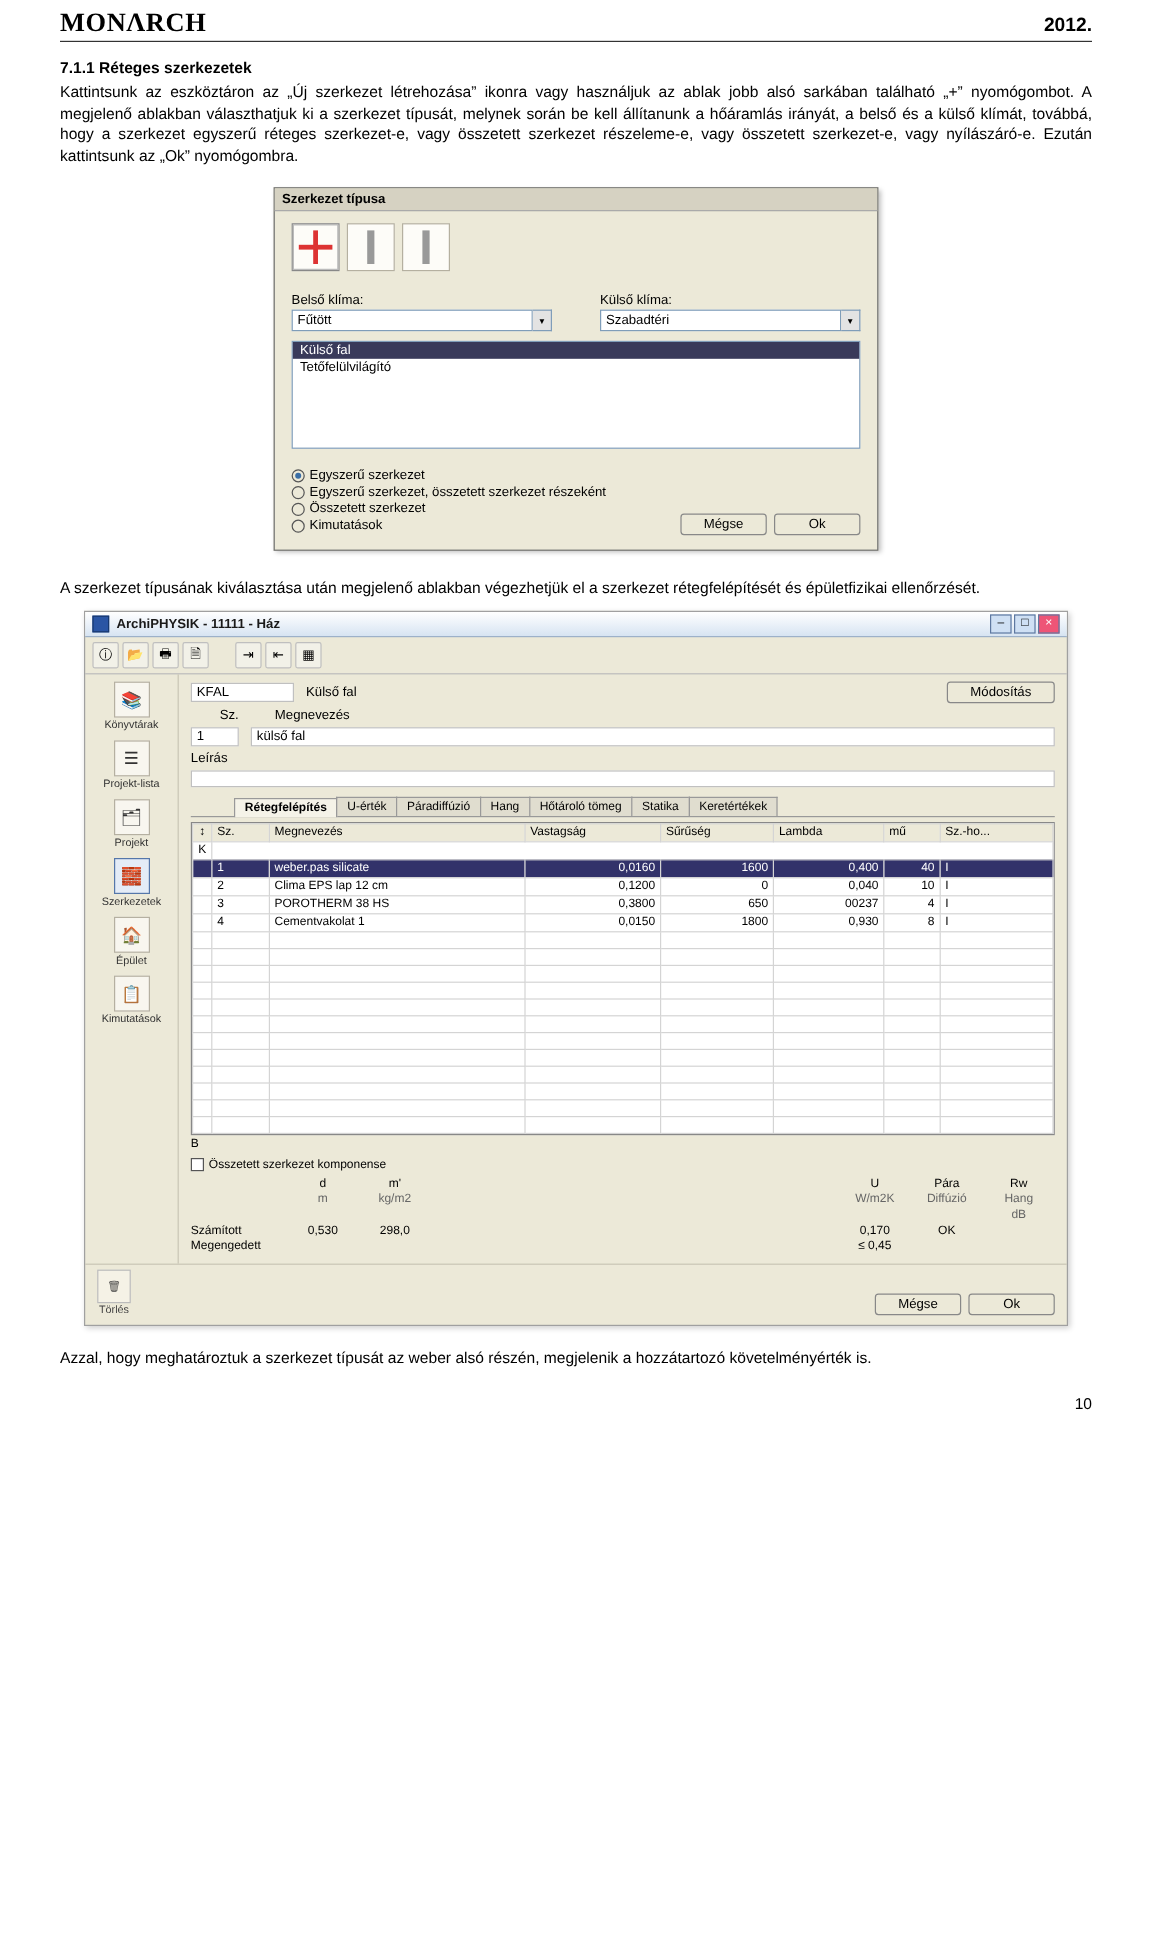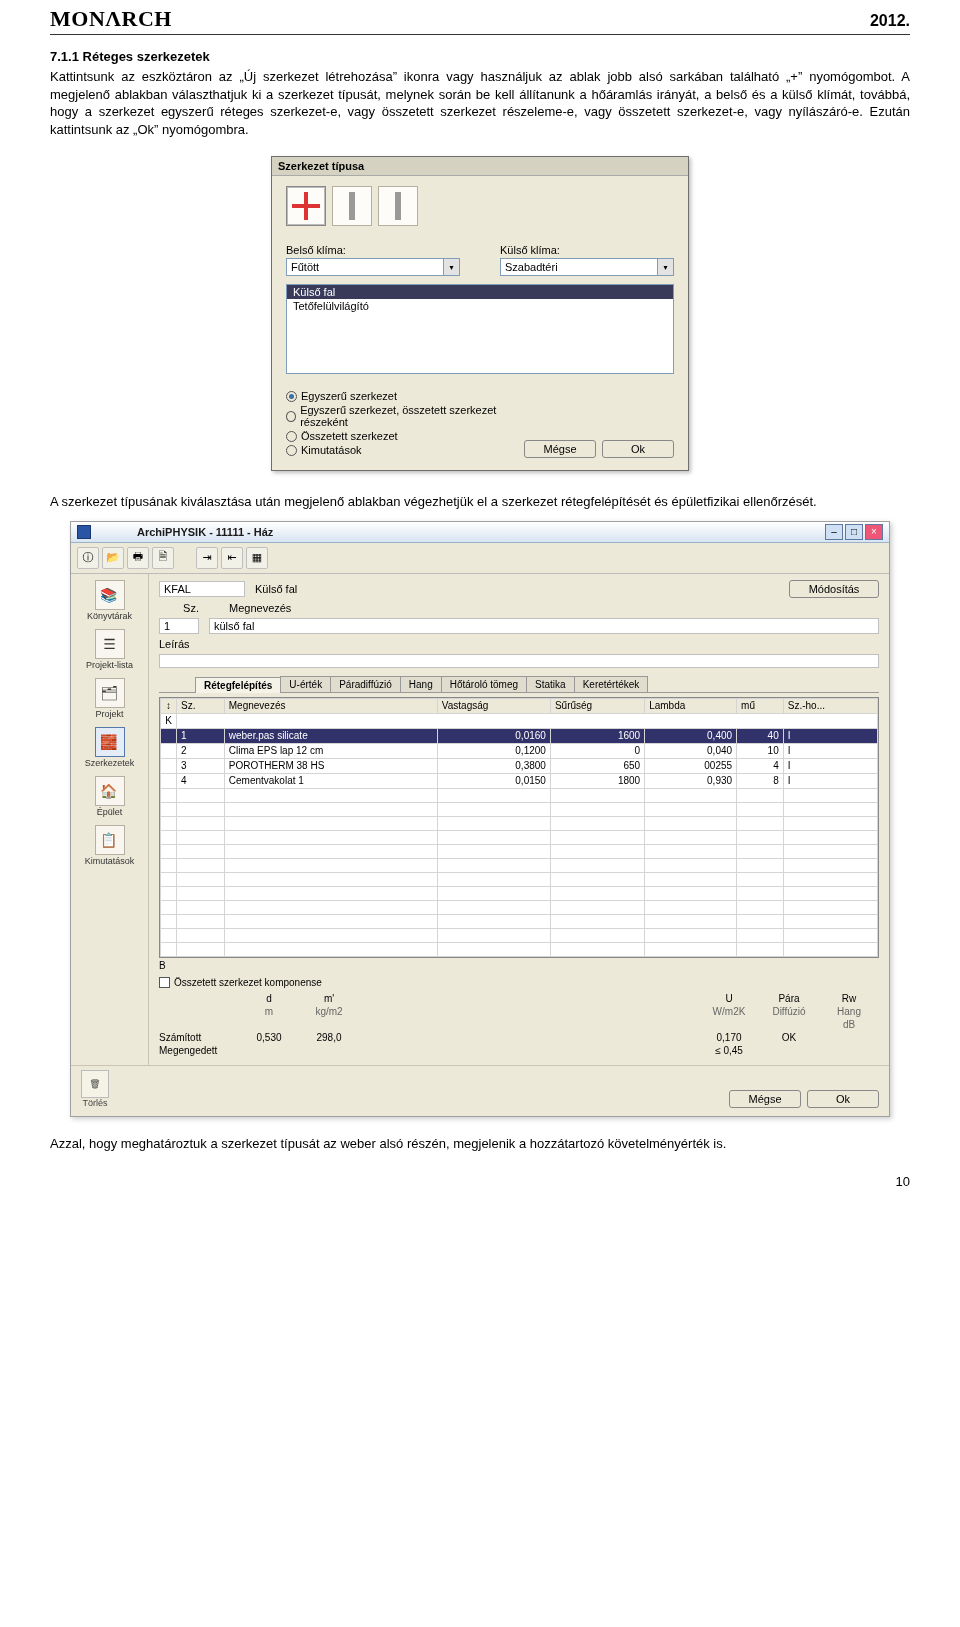--- a/index.html
+++ b/index.html
@@ -5,21 +5,21 @@
   * { box-sizing: border-box; margin: 0; padding: 0; }
   body { font-family: Arial, sans-serif; font-size: 13px; background: #fff; width: 960px; margin: 0 auto; padding: 0 50px 20px; color: #000; }
   .hdr { display: flex; justify-content: space-between; align-items: baseline; border-bottom: 1px solid #333; padding: 6px 0 2px; }
   .logo { font-size: 22px; font-weight: bold; letter-spacing: 0.5px; font-family: 'Times New Roman', serif; }
   .year { font-size: 16px; font-weight: bold; }
   .section-title { font-weight: bold; margin: 14px 0 4px; }
   p { text-align: justify; line-height: 1.35; margin: 4px 0; }
   .screenshot-center { display:flex; justify-content:center; margin: 18px 0 22px; }
 
   
-  .dlg1 { width: 418px; background:#ece9d8; border:1px solid #6f6f6f; box-shadow: 2px 2px 4px rgba(0,0,0,.25); font-size:11px; }
+  .dlg1 { width: 504px; background:#ece9d8; border:1px solid #6f6f6f; box-shadow: 2px 2px 4px rgba(0,0,0,.25); font-size:11px; }
   .dlg1 .titlebar { background:#d6d2c2; padding:3px 6px; font-weight:bold; border-bottom:1px solid #aaa; }
   .dlg1 .body { padding:10px 14px 12px; }
   .dlg1 .iconrow { display:flex; gap:6px; margin-bottom:18px; }
   .dlg1 .icon { width:40px; height:40px; border:1px solid #b5b0a0; background:#fdfcf8; display:flex; align-items:center; justify-content:center; }
   .dlg1 .icon.sel { border: 1px solid #888; box-shadow: inset 0 0 0 1px #bbb; }
   .dlg1 .dropdown-pair { display:flex; gap:40px; margin-bottom:8px;}
   .dlg1 .dp { flex:1; }
   .dlg1 .dp label { display:block; margin-bottom:2px; }
   .dlg1 .combo { display:flex; }
   .dlg1 .combo input { flex:1; border:1px solid #7f9db9; background:#fff; font-size:11px; padding:1px 4px; height:18px; }
@@ -31,21 +31,21 @@
   .dlg1 .radios .r { display:flex; align-items:center; gap:4px; margin:2px 0; }
   .dlg1 .radios .r .dot { width:11px; height:11px; border:1px solid #555; border-radius:50%; display:inline-block; position:relative; }
   .dlg1 .radios .r.checked .dot::after { content:""; position:absolute; inset:2px; background:#3b6ea5; border-radius:50%; }
   .dlg1 .btnrow { display:flex; justify-content:flex-end; gap:6px; margin-top:-26px; }
   .dlg1 .pbtn, .dlg2 .pbtn { min-width:72px; text-align:center; padding:2px 10px; background:#ece9d8; border:1px solid #888; border-radius:3px; font-size:11px; }
 
   
   .dlg2 { width: 820px; background:#ece9d8; border:1px solid #a0a0a0; font-size:11px; margin: 10px auto 18px; box-shadow: 2px 2px 5px rgba(0,0,0,.2); }
   .dlg2 .winbar { display:flex; align-items:center; background: linear-gradient(#fff,#d7e4f2); padding:2px 6px; border-bottom:1px solid #9db1c9;}
   .dlg2 .winbar .ico { width:14px; height:14px; background:#2a55a4; border:1px solid #17386f; margin-right:6px; }
-  .dlg2 .winbar .title { flex:1; font-weight:bold; color:#1a1a1a;margin-left:40px; }
+  .dlg2 .winbar .title { flex:1; font-weight:bold; color:#1a1a1a; }
   .dlg2 .winctrl { display:flex; gap:2px; }
   .dlg2 .winctrl span { width:18px; height:16px; border:1px solid #5e78a0; background:#cfe0f4; display:flex; align-items:center; justify-content:center; font-size:10px; }
   .dlg2 .winctrl span.close { background:#e57; color:#fff;}
   .dlg2 .toolbar { display:flex; gap:3px; padding:4px 6px; border-bottom:1px solid #bbb; }
   .dlg2 .toolbar .tbtn { width:22px; height:22px; border:1px solid #bfbfbf; background:#f2f1e8; border-radius:2px; display:flex; align-items:center; justify-content:center; font-size:11px;}
   .dlg2 .content { display:flex; }
   .dlg2 .sidebar { width:78px; border-right:1px solid #c9c5b5; padding:6px 2px; display:flex; flex-direction:column; gap:8px; align-items:center; }
   .dlg2 .sb-item { width:64px; text-align:center; font-size:9px; color:#333; }
   .dlg2 .sb-item .si-ico { width:30px; height:30px; margin:0 auto 1px; border:1px solid #b5b0a1; background:#f8f6ef; display:flex; align-items:center; justify-content:center; font-size:14px; }
   .dlg2 .sb-item.sel .si-ico { border:1px solid #5577aa; background:#e4ecf7; }
@@ -276,21 +276,21 @@
                 <td style="text-align:right">0,040</td>
                 <td style="text-align:right">10</td>
                 <td>I</td>
               </tr>
               <tr>
                 <td class="k-col"></td>
                 <td>3</td>
                 <td>POROTHERM 38 HS</td>
                 <td style="text-align:right">0,3800</td>
                 <td style="text-align:right">650</td>
-                <td style="text-align:right">00255</td>
+                <td style="text-align:right">00237</td>
                 <td style="text-align:right">4</td>
                 <td>I</td>
               </tr>
               <tr>
                 <td class="k-col"></td>
                 <td>4</td>
                 <td>Cementvakolat 1</td>
                 <td style="text-align:right">0,0150</td>
                 <td style="text-align:right">1800</td>
                 <td style="text-align:right">0,930</td>

